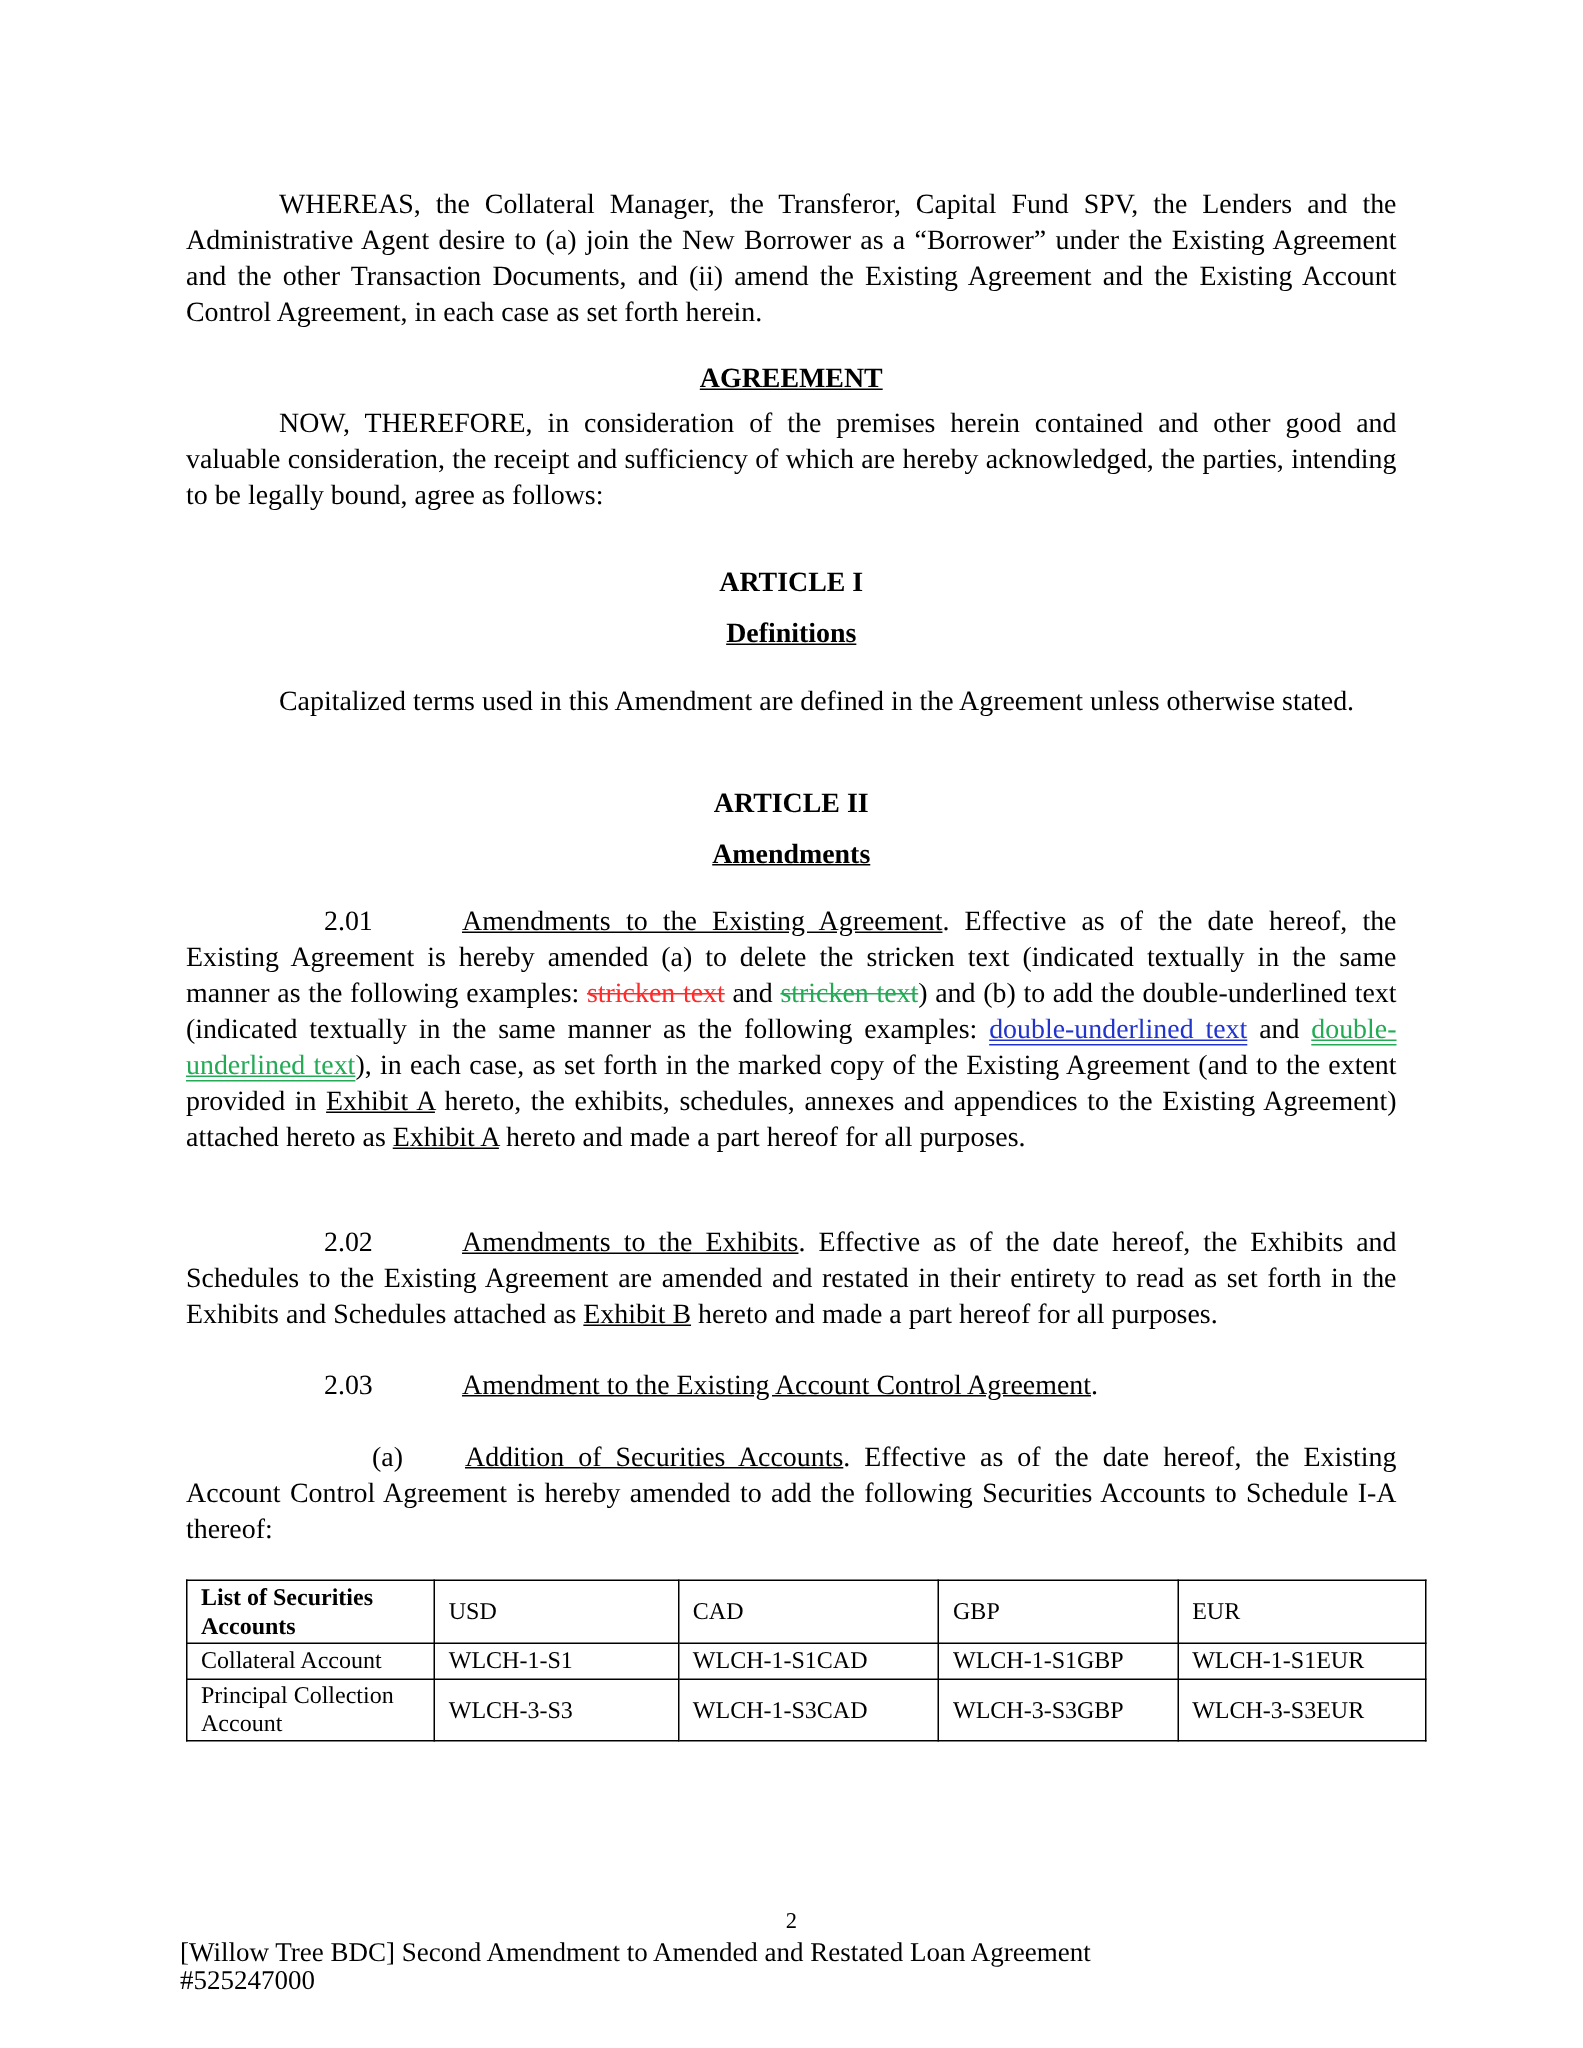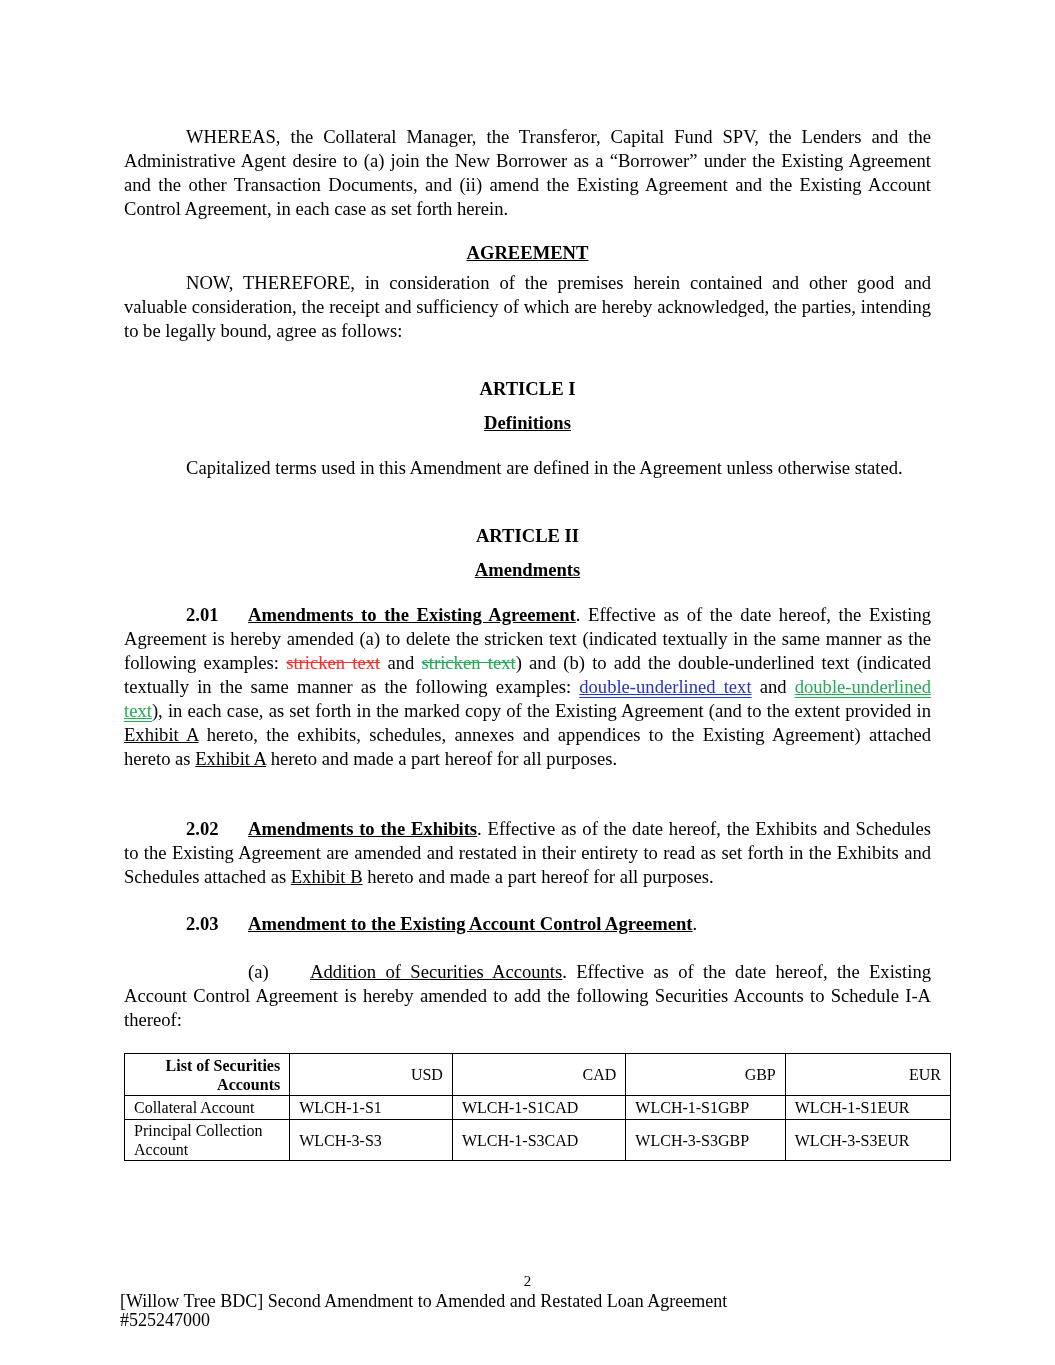--- a/index.html
+++ b/index.html
@@ -3,21 +3,21 @@
 <meta charset="utf-8">
 <style>
   html, body { margin: 0; padding: 0; background: #ffffff; }
   body { width: 1055px; height: 1365px; position: relative; overflow: hidden;
          font-family: "Liberation Serif", serif; color: #000; font-size: 18.6px; }
   .page { position: absolute; left: 124px; top: 0; width: 807px; }
   p { margin: 0; line-height: 24px; text-align: justify; }
   .indent { text-indent: 62px; }
   .center { text-align: center; font-weight: bold; }
   .u { text-decoration: underline; text-align: right; }
-  .b { font-weight: bold; }
+  .b { font-weight: normal; margin-left: 30px; }
   .red-strike { color: #ff2a2a; text-decoration: line-through; }
   .green-strike { color: #22aa55; text-decoration: line-through; }
   .blue-dbl { color: #2233cc; text-decoration: underline double; }
   .green-dbl { color: #22aa55; text-decoration: underline double; }
   .num { display: inline-block; width: 62px; text-indent: 0; }
   .sec { position: absolute; left: 0; width: 807px; }
   table { position: absolute; left: 124px; top: 1053px; width: 827px;
           border-collapse: collapse; font-size: 16px; }
   td { border: 1px solid #000; padding: 1px 9px; vertical-align: middle; line-height: 19px; }
   td.h { font-weight: bold; }
@@ -45,21 +45,21 @@
 
   <p class="indent sec" style="top:817px"><span class="b num">2.02</span><span class="b u">Amendments to the Exhibits</span><span>.</span><span>  Effective as of the date hereof, the Exhibits and Schedules to the Existing Agreement are amended and restated in their entirety to read as set forth in the Exhibits and Schedules attached as </span><span class="u">Exhibit B</span><span> hereto and made a part hereof for all purposes.</span></p>
 
   <p class="indent sec" style="top:912px"><span class="b num">2.03</span><span class="b u">Amendment to the Existing Account Control Agreement</span><span>.</span></p>
 
   <p class="sec" style="top:960px; text-indent:124px"><span style="display:inline-block;width:62px;text-indent:0">(a)</span><span class="u">Addition of Securities Accounts</span><span>.</span><span>  Effective as of the date hereof, the Existing Account Control Agreement is hereby amended to add the following Securities Accounts to Schedule I-A thereof:</span></p>
 </div>
 
 <table>
   <tbody id="tbl">
-      <tr style="height: 42px; text-align: right;">
+      <tr style="height: 42px;">
         <td class="h" style="width: 163px;">List of Securities Accounts</td>
         <td style="width: 163px;">USD</td>
         <td style="width: 176px;">CAD</td>
         <td style="width: 159px;">GBP</td>
         <td style="width: 166px;">EUR</td>
       </tr>
       <tr style="height: 24px;">
         <td>Collateral Account</td>
         <td>WLCH-1-S1</td>
         <td>WLCH-1-S1CAD</td>

